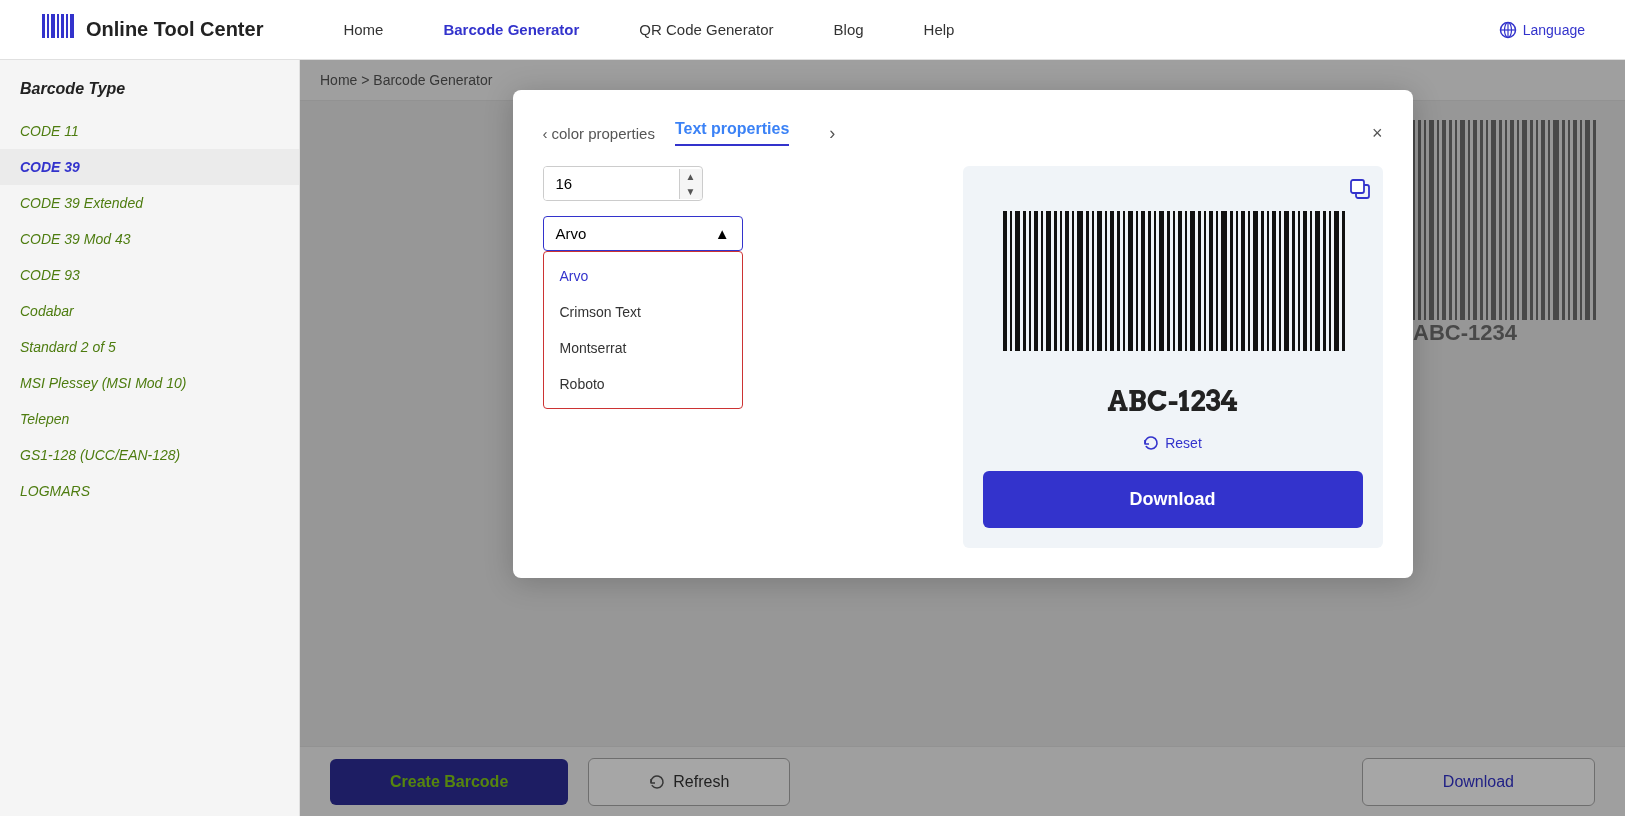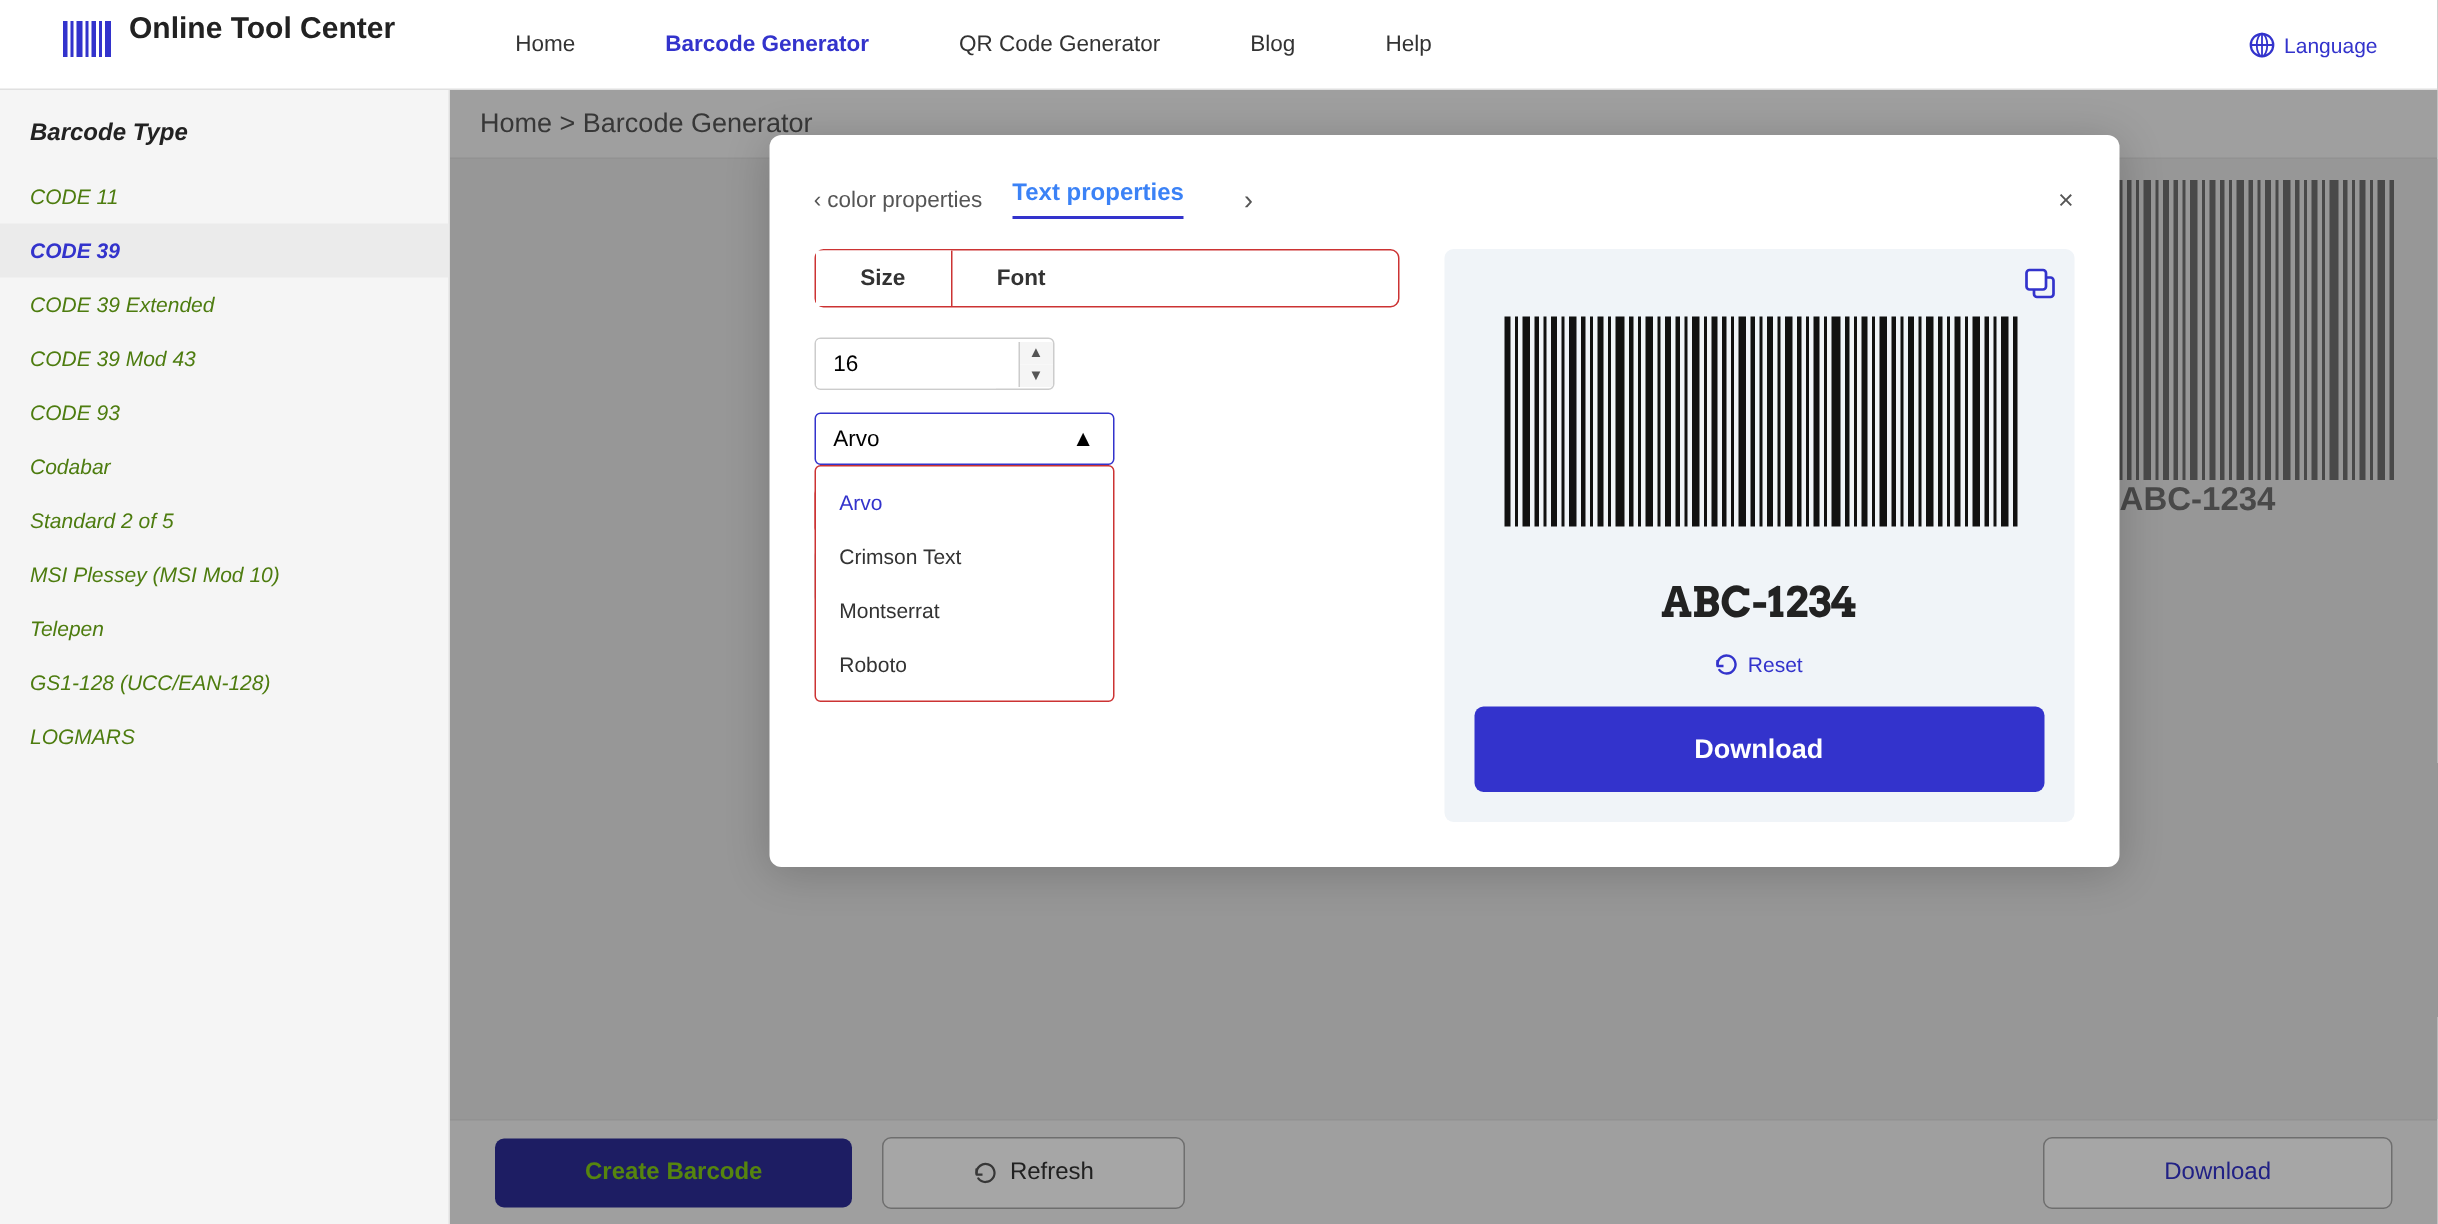--- a/index.html
+++ b/index.html
@@ -9,21 +9,21 @@
     .header {
       background: #fff;
       display: flex;
       align-items: center;
       padding: 0 40px;
       height: 60px;
       border-bottom: 1px solid #e0e0e0;
     }
     .logo-area {
       display: flex;
-      align-items: flex-start;
+      align-items: center;
       gap: 10px;
       margin-right: 80px;
     }
     .logo-icon {
       color: #3333cc;
       font-size: 28px;
       font-weight: bold;
     }
     .logo-text {
       font-size: 20px;
@@ -89,21 +89,21 @@
 
     
     .content-area {
       flex: 1;
       background: #e8e8e8;
       position: relative;
     }
 
     .breadcrumb {
       padding: 12px 20px;
-      font-size: 18px;
+      font-size: 14px;
       color: #555;
       background: #f5f5f5;
       border-bottom: 1px solid #e0e0e0;
     }
     .breadcrumb a { color: #555; text-decoration: none; }
     .breadcrumb span { color: #555; }
 
     
     .bottom-bar {
       position: absolute;
@@ -523,24 +523,20 @@
         </span>
         <span class="modal-tab active" style="margin-left:20px;">Text properties</span>
         <span class="modal-nav-arrow">›</span>
         <button class="modal-close">×</button>
       </div>
 
       <div class="modal-body">
 
         <div class="modal-left">
 
-          <div class="inner-tabs">
-            <div class="inner-tab active">Size</div>
-            <div class="inner-tab">Font</div>
-          </div>
 
           <div class="size-section">
             <div class="size-input-wrapper">
               <input type="text" class="size-input" value="16" style="">
               <div class="size-spinners">
                 <button class="spinner-btn">▲</button>
                 <button class="spinner-btn">▼</button>
               </div>
             </div>
           </div>

